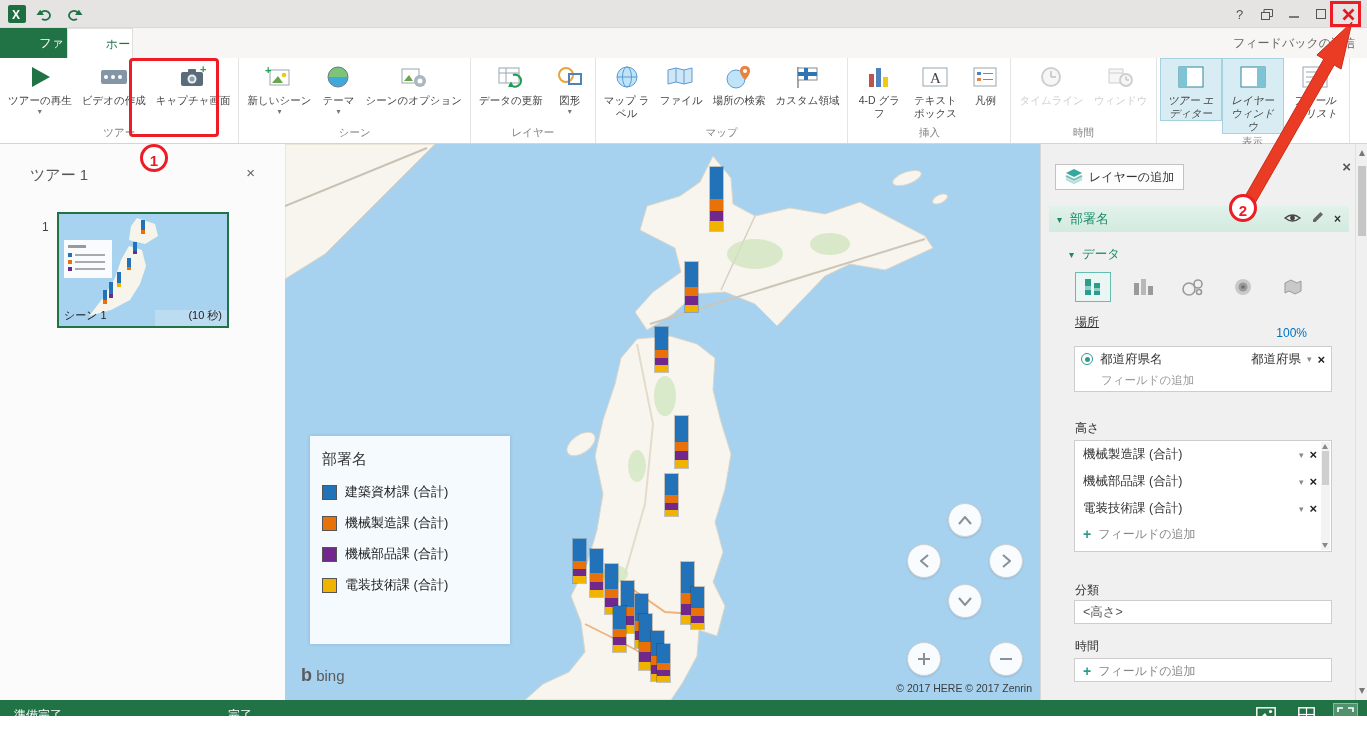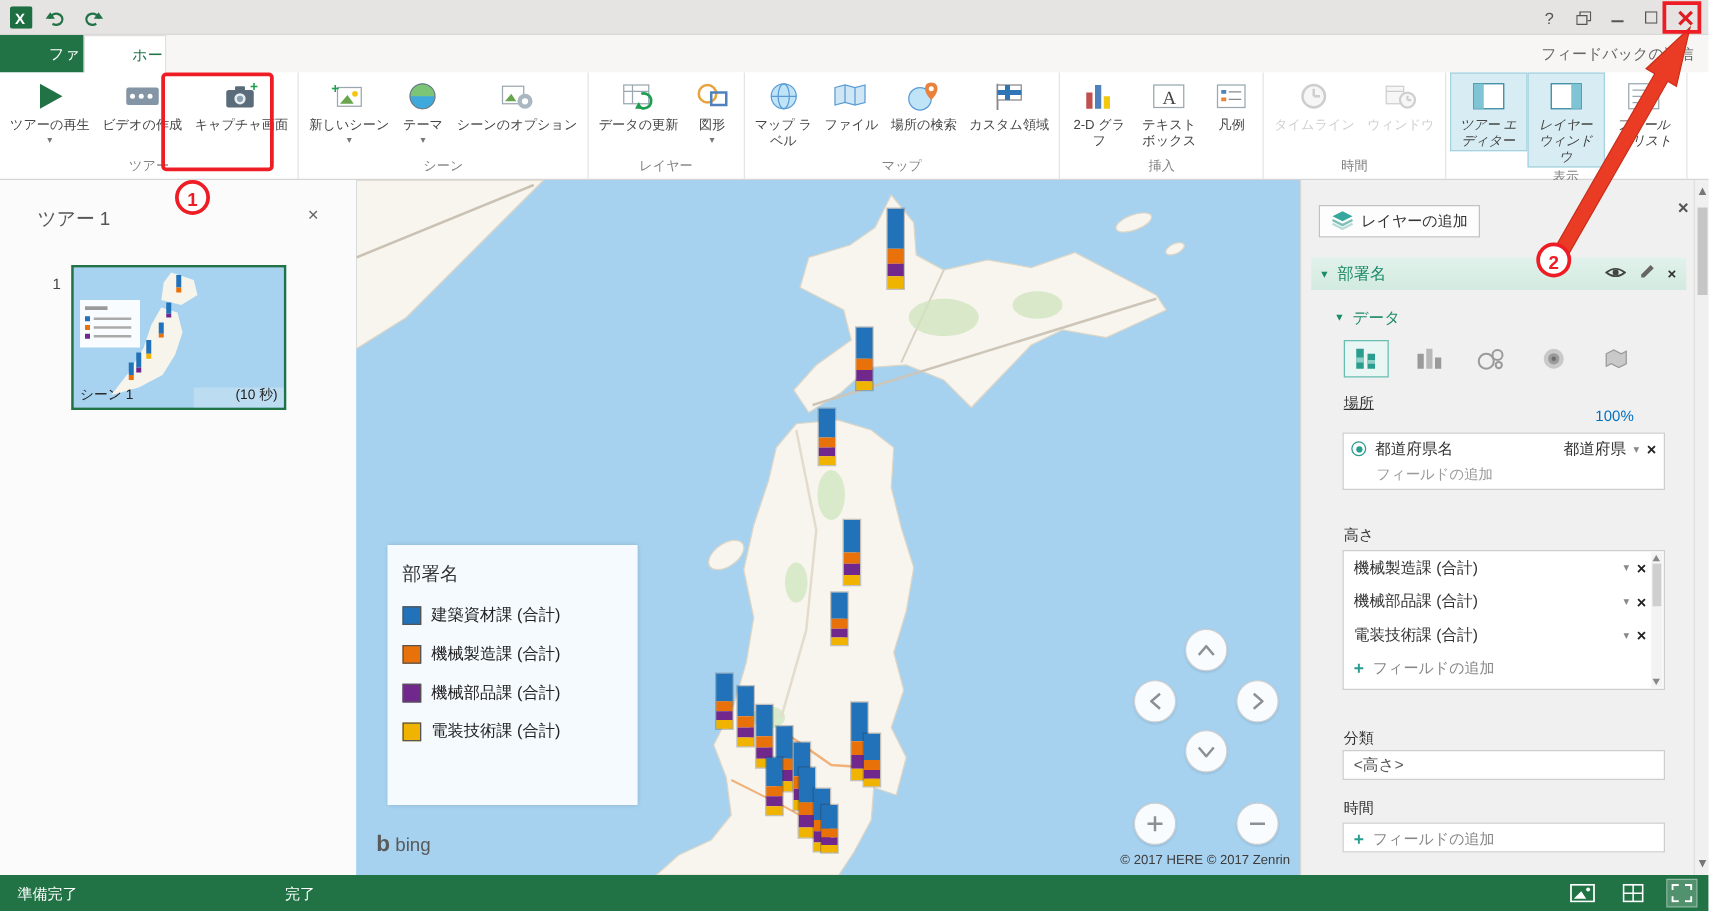--- a/index.html
+++ b/index.html
@@ -112,21 +112,21 @@
   .addrow { display:flex; align-items:center; height:24px; padding:0 8px; color:#888; font-size:12px; cursor:pointer; }
   .plus { color:#2a9d8f; font-weight:bold; margin-right:7px; font-size:14px; }
   .cat-box { top:456px; height:24px; display:flex; align-items:center; padding:0 8px; color:#555; font-size:12.5px; }
   .time-box { top:514px; height:24px; }
   .lp-scroll { position:absolute; right:0; top:0; bottom:0; width:12px; background:#f0f0f0; border-left:1px solid #e0e0e0; }
   .lp-scroll .thumb { position:absolute; left:2px; top:22px; width:8px; height:70px; background:#c6c6c6; }
   .lps-up { position:absolute; left:2.5px; top:6px; width:0; height:0; border-left:3.5px solid transparent; border-right:3.5px solid transparent; border-bottom:6px solid #777; }
   .lps-dn { position:absolute; left:2.5px; bottom:6px; width:0; height:0; border-left:3.5px solid transparent; border-right:3.5px solid transparent; border-top:6px solid #777; }
 
   
-  .statusbar { position:absolute; left:0; top:700px; width:100%; height:29px; background:#217346; color:#fff; }
+  .statusbar { position:absolute; left:0; top:700px; width:100%; height:16px; background:#217346; color:#fff; }
   .sb-ready { position:absolute; left:14px; top:7px; font-size:12px; }
   .sb-done { position:absolute; left:228px; top:7px; font-size:12px; }
   .sb-icons { position:absolute; right:10px; top:0; height:29px; display:flex; align-items:center; gap:16px; }
   .sb-ic { display:flex; align-items:center; justify-content:center; cursor:pointer; padding:3px; }
   .sb-ic.sel { background:rgba(255,255,255,0.22); outline:1px solid rgba(255,255,255,0.5); }
 
   
   .anno { position:absolute; z-index:60; pointer-events:none; }
   .abox1 { left:129px; top:58px; width:90px; height:79px; border:3px solid #ee1c24; border-radius:4px; }
   .abox2 { left:1330px; top:1px; width:31px; height:26px; border:3px solid #ee1c24; }
@@ -351,21 +351,21 @@
     <div class="rgroup">
       <div class="rbuttons">
         <div class="rbtn narrow2">
           <span class="ricon">
               <svg width="26" height="26">
                 <rect x="3" y="10" width="5" height="13" fill="#c0504d"></rect>
                 <rect x="10" y="4" width="5" height="19" fill="#4f81bd"></rect>
                 <rect x="17" y="13" width="5" height="10" fill="#f2c811"></rect>
               </svg>
             </span>
-          <span class="rlab">2-D グラフ</span>
+          <span class="rlab">4-D グラフ</span>
         </div>
         <div class="rbtn narrow2">
           <span class="ricon">
               <svg width="28" height="26">
                 <rect x="2" y="4" width="24" height="18" fill="#fff" stroke="#9aa7b0"></rect>
                 <text x="9" y="19" font-size="15" fill="#444" font-family="Liberation Serif,serif">A</text>
               </svg>
             </span>
           <span class="rlab">テキスト ボックス</span>
         </div>

